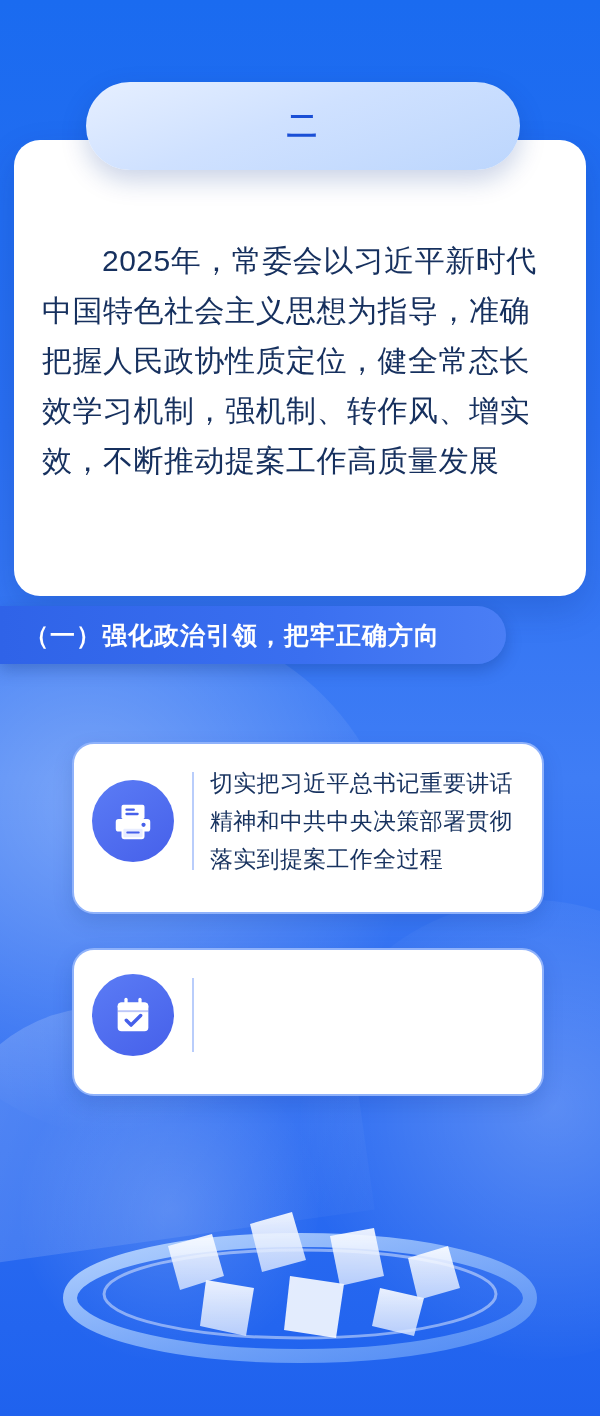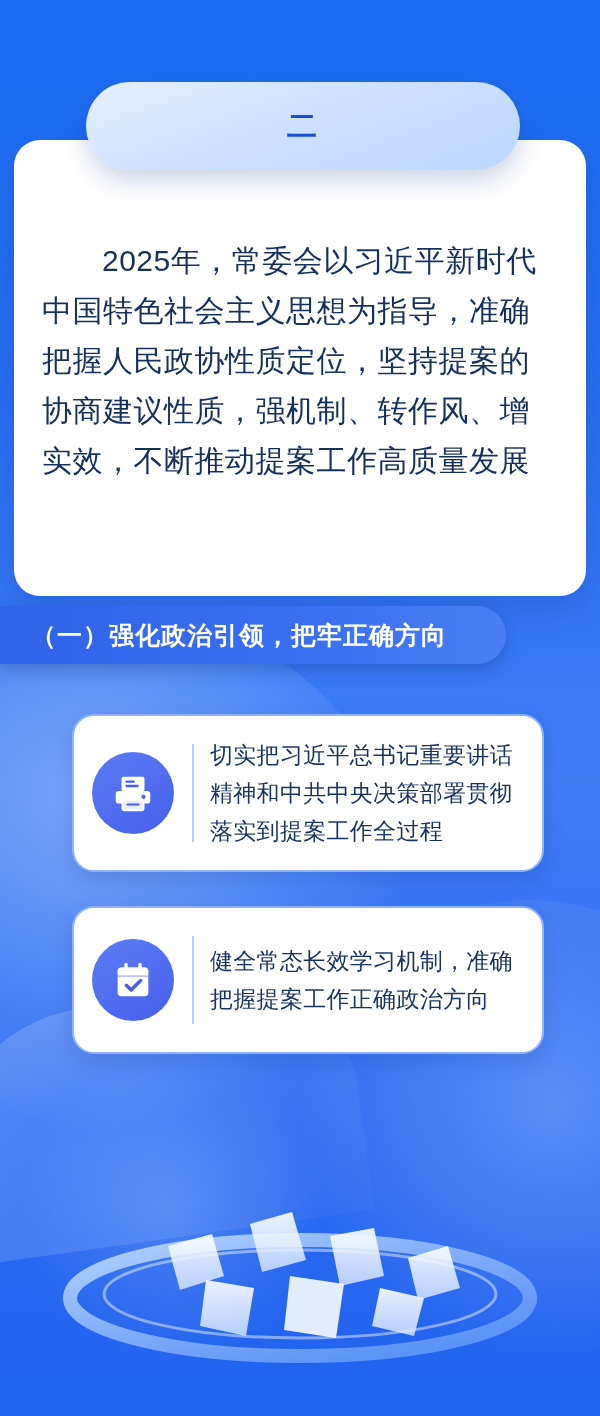--- a/index.html
+++ b/index.html
@@ -97,43 +97,44 @@
     border-bottom-right-radius: 29px;
     display: flex;
     align-items: center;
     z-index: 5;
     box-shadow: 0 6px 16px rgba(5, 30, 100, 0.25);
   }
   .section-bar span {
     color: #ffffff;
     font-size: 25px;
     font-weight: 700;
-    padding-left: 31px;
+    padding-left: 24px;
     letter-spacing: 1px;
     text-align: right;
   }
 
   
   .items {
     position: absolute;
     left: 72px; top: 714px;
     width: 472px;
     z-index: 5;
   }
   .item-card {
     position: relative;
     background: #ffffff;
     border: 2px solid #8fb2fb;
     border-radius: 22px;
     box-shadow: 0 8px 20px rgba(10, 45, 130, 0.16);
     display: flex;
     align-items: center;
-    padding: 20px 22px 20px 18px;
+    padding: 20px 22px 34px 18px;
     margin-bottom: 34px;
     min-height: 148px;
+    margin-top: 28px;
   }
   .item-icon {
     flex: 0 0 auto;
     width: 82px; height: 82px;
     border-radius: 50%;
     background: linear-gradient(145deg, #5b7cf5 0%, #4660ea 100%);
     display: flex;
     align-items: center;
     justify-content: center;
     margin-right: 18px;
@@ -168,21 +169,21 @@
   <div class="blob-b"></div>
   <div class="blob-c"></div>
   <div class="wave"></div>
 </div>
 
 <div class="header-pill">
   <span class="num">二</span>
 </div>
 
 <div class="intro-card">
-  <p class="intro-text">2025年，常委会以习近平新时代中国特色社会主义思想为指导，准确把握人民政协性质定位，坚持提案的协商建议性质，强机制、转作风、增实效，不断推动提案工作高质量发展</p>
+  <p class="intro-text">2025年，常委会以习近平新时代中国特色社会主义思想为指导，准确把握人民政协性质定位，健全常态长效学习机制，强机制、转作风、增实效，不断推动提案工作高质量发展</p>
 </div>
 
 <div class="section-bar">
   <span>（一）强化政治引领，把牢正确方向</span>
 </div>
 
 <div class="items">
 
   <div class="item-card">
     <div class="item-icon">
@@ -205,21 +206,20 @@
       <svg width="46" height="46" viewBox="0 0 48 48" aria-hidden="true">
         <rect x="15" y="6" width="3.4" height="9" rx="1.7" fill="#ffffff"></rect>
         <rect x="29.6" y="6" width="3.4" height="9" rx="1.7" fill="#ffffff"></rect>
         <rect x="8" y="11" width="32" height="30" rx="4" fill="#ffffff"></rect>
         <rect x="8" y="11" width="32" height="8" rx="4" fill="#ffffff"></rect>
         <rect x="8" y="19" width="32" height="2" fill="#4660ea" opacity="0.35"></rect>
         <path d="M17 29.5 L22 34.5 L32 24.5" fill="none" stroke="#4660ea" stroke-width="3.6" stroke-linecap="round" stroke-linejoin="round"></path>
       </svg>
     </div>
     <div class="divider"></div>
-    <div class="item-text">健全常态长效学习机制，准确把握提案工作正确政治方向</div>
   </div>
 
 
 </div>
 
 <svg class="bottom-art" viewBox="0 0 600 240">
   <defs>
     <linearGradient id="ringGrad" x1="0" y1="0" x2="1" y2="1">
       <stop offset="0%" stop-color="#bcd8ff" stop-opacity="0.95"></stop>
       <stop offset="100%" stop-color="#6fa4f8" stop-opacity="0.6"></stop>

